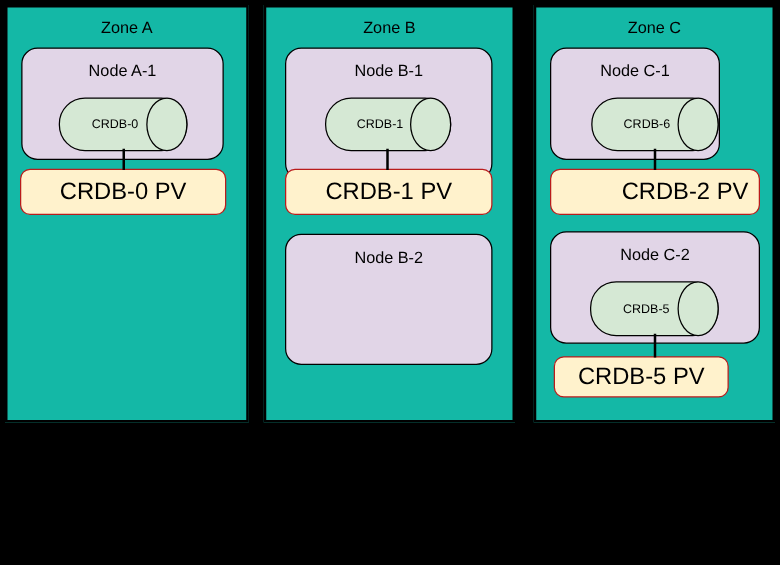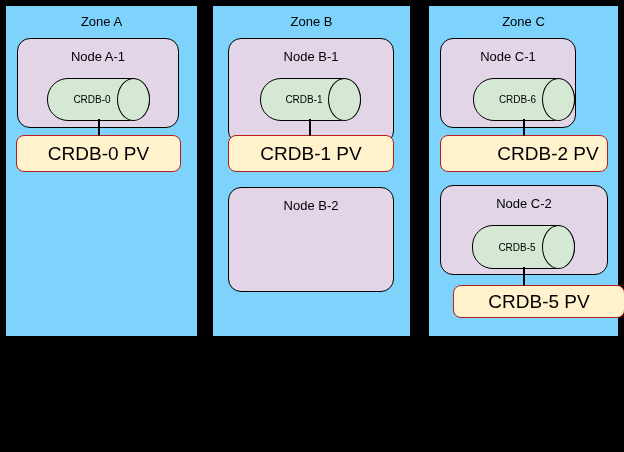--- a/index.html
+++ b/index.html
@@ -8,21 +8,21 @@
     background: #000000;
     font-family: "Liberation Sans", sans-serif;
     color: #000000;
     position: relative;
     overflow: hidden;
   }
   .canvas { position: absolute; inset: 0; }
 
   .zone {
     position: absolute;
-    background: #7dd3fc;
+    background: #14b8a6;
     border: 2px solid #000000;
     box-sizing: border-box;
   }
   .zone-title {
     text-align: center;
     margin-top: 8px;
     font-size: 13px;
     line-height: 15px;
   }
   .node {
@@ -141,16 +141,16 @@
     <div class="node" style="left:11px; top:179px; width:168px; height:90px;">
       <div class="node-title">Node C-2</div>
       <div class="cyl cyl-small" style="left:31px; top:39px; width:103px; height:44px;">
         <div class="cyl-cap"></div>
         <div class="cyl-label">CRDB-5</div>
       </div>
     </div>
 
     <div class="connector" style="left:94px; top:261px; height:19px;"></div>
 
-    <div class="pv" style="left:24px; top:279px; width:172px; height:33px;text-align:right;">CRDB-5 PV</div>
+    <div class="pv" style="left:14px; top:279px; width:140px; height:33px;text-align:right;">CRDB-5 PV</div>
   </div>
 
 </div>
 
 </body></html>

